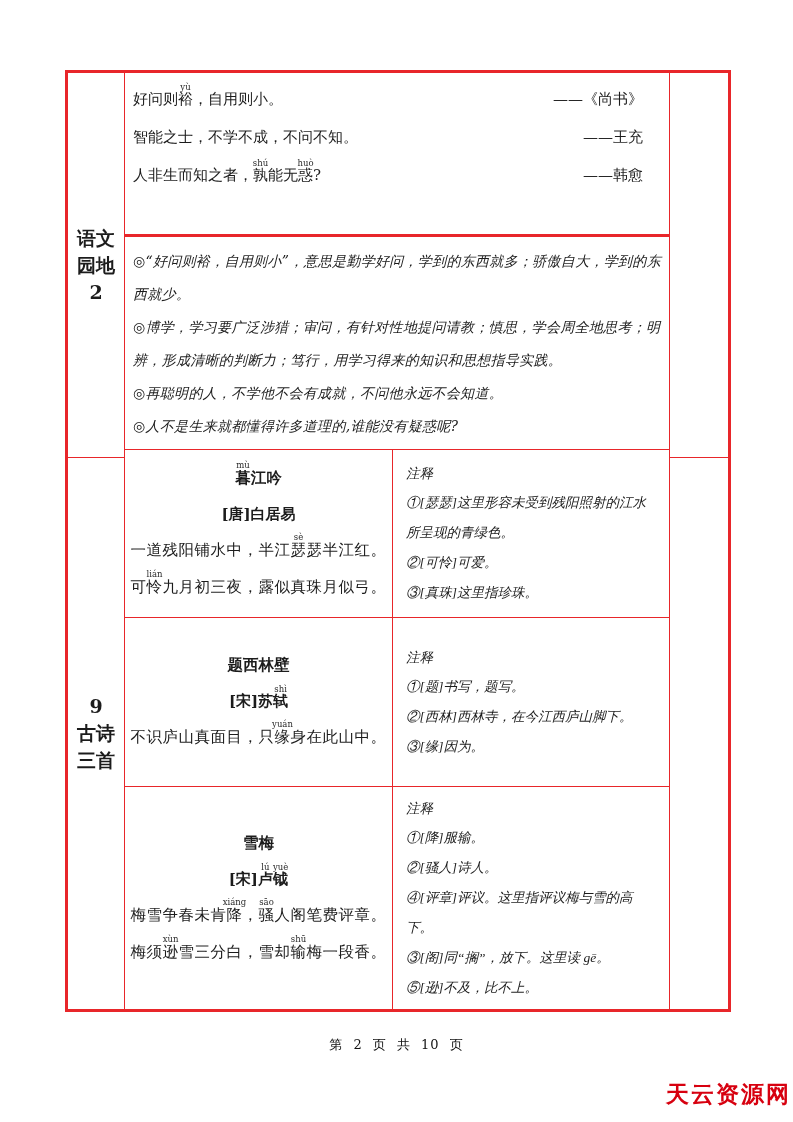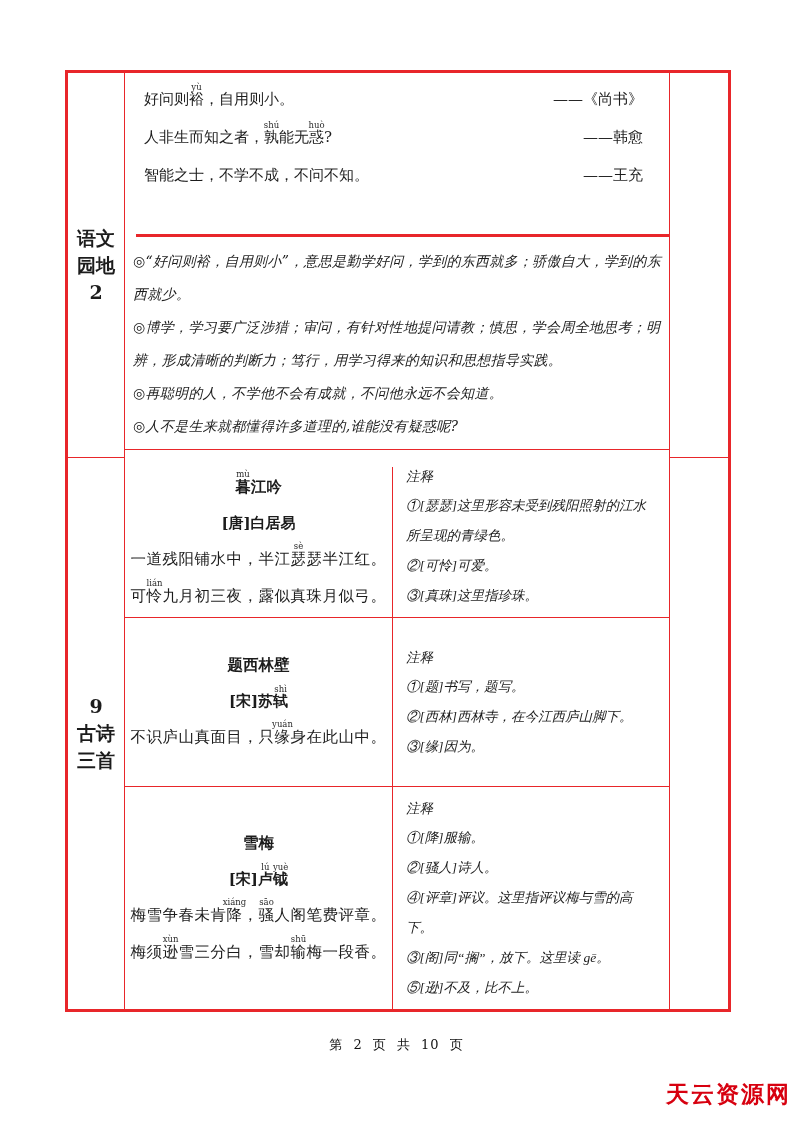--- a/index.html
+++ b/index.html
@@ -22,30 +22,30 @@
   }
   
   .col-labels{width:57px;display:flex;flex-direction:column;border-right:1px solid var(--red);}
   .label-cell{display:flex;flex-direction:column;align-items:center;justify-content:center;
     font-weight:bold;font-size:19px;line-height:27px;text-align:center;}
   .label-cell.first{height:385px;border-bottom:1px solid var(--red);}
   .label-cell.second{flex:1;}
 
   
   .col-main{width:545px;display:flex;flex-direction:column;border-right:1px solid var(--red);}
-  .quotes-cell{height:172px;border-bottom:3px solid var(--red);padding:7px 26px 0 8px;margin-left:11px;}
+  .quotes-cell{height:172px;border-bottom:3px solid var(--red);padding:7px 26px 0 8px;}
   .quote-line{display:flex;justify-content:space-between;height:38px;line-height:38px;font-size:15px;}
   .q-text{white-space:nowrap;}
   .q-source{white-space:nowrap;}
   .expl-cell{height:213px;border-bottom:1px solid var(--red);padding:8px 7px 16px 8px;
     font-style:italic;font-size:14px;line-height:33px;letter-spacing:0.3px;}
   .expl-para{margin:0;}
 
   .poem-row{display:flex;}
-  .poem-row.r1{height:177px;border-bottom:1px solid var(--red);align-items:flex-end;}
+  .poem-row.r1{height:177px;border-bottom:1px solid var(--red);}
   .poem-row.r2{height:178px;border-bottom:1px solid var(--red);}
   .poem-row.r3{flex:1;}
   .poem-cell{width:268px;border-right:1px solid var(--red);display:flex;flex-direction:column;
     justify-content:center;align-items:center;padding:2px 4px;}
   .poem-title{height:36px;line-height:36px;font-weight:bold;font-size:15.5px;text-align:center;}
   .poem-author{height:36px;line-height:36px;font-weight:bold;font-size:15px;text-align:center;}
   .poem-line{height:37px;line-height:37px;font-size:15.5px;letter-spacing:0.5px;text-align:center;white-space:nowrap;}
   .notes-cell{flex:1;display:flex;flex-direction:column;justify-content:center;
     padding:6px 10px 6px 13px;font-size:13.5px;line-height:30px;font-style:italic;}
   .notes-title{height:30px;}
@@ -85,26 +85,26 @@
   </div>
 
   <div class="col-main">
 
     <div class="quotes-cell">
       <div class="quote-line">
         <span class="q-text">好问则<ruby>裕<rt>yù</rt></ruby>，自用则小。</span>
         <span class="q-source">——《尚书》</span>
       </div>
       <div class="quote-line">
+        <span class="q-text">智能之士，不学不成，不问不知。</span>
+        <span class="q-source">——王充</span>
+      </div>
+      <div class="quote-line">
         <span class="q-text">人非生而知之者，<ruby>孰<rt>shú</rt></ruby>能无<ruby>惑<rt>huò</rt></ruby>?</span>
         <span class="q-source">——韩愈</span>
-      </div>
-      <div class="quote-line">
-        <span class="q-text">智能之士，不学不成，不问不知。</span>
-        <span class="q-source">——王充</span>
       </div>
     </div>
 
     <div class="expl-cell">
       <p class="expl-para">◎“好问则裕，自用则小”，意思是勤学好问，学到的东西就多；骄傲自大，学到的东西就少。</p>
       <p class="expl-para">◎博学，学习要广泛涉猎；审问，有针对性地提问请教；慎思，学会周全地思考；明辨，形成清晰的判断力；笃行，用学习得来的知识和思想指导实践。</p>
       <p class="expl-para">◎再聪明的人，不学他不会有成就，不问他永远不会知道。</p>
       <p class="expl-para">◎人不是生来就都懂得许多道理的,谁能没有疑惑呢?</p>
     </div>
 

